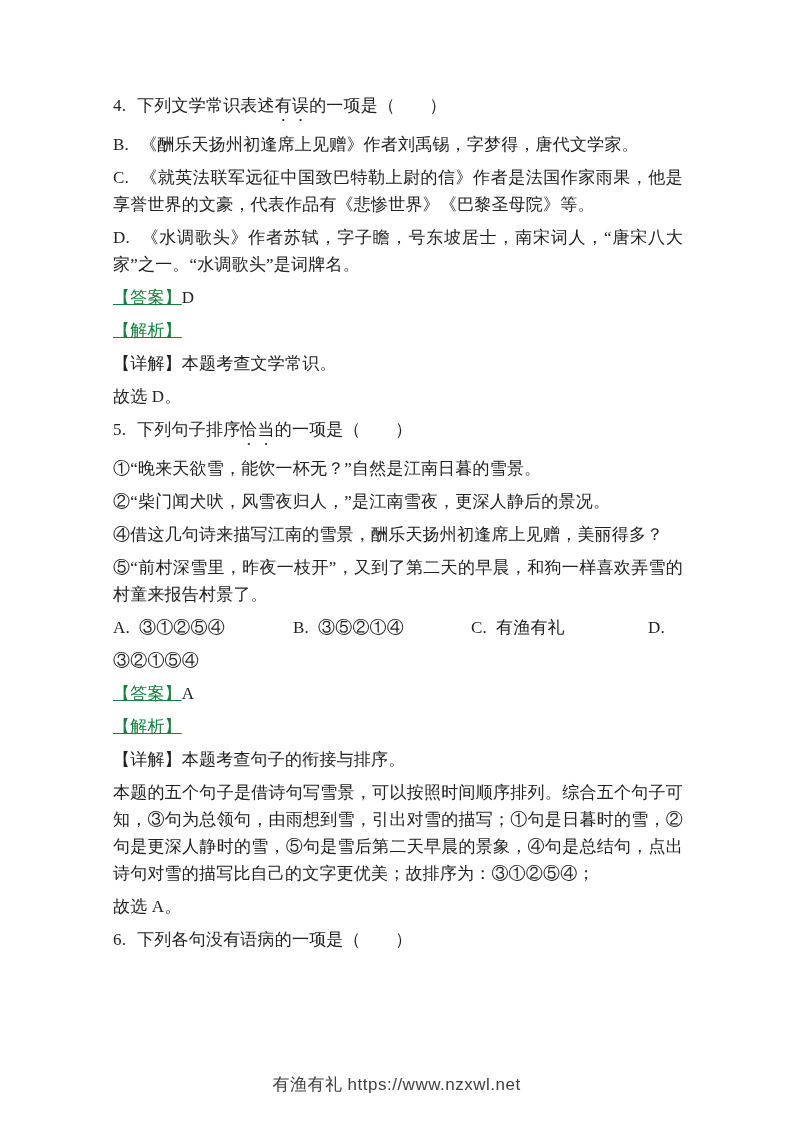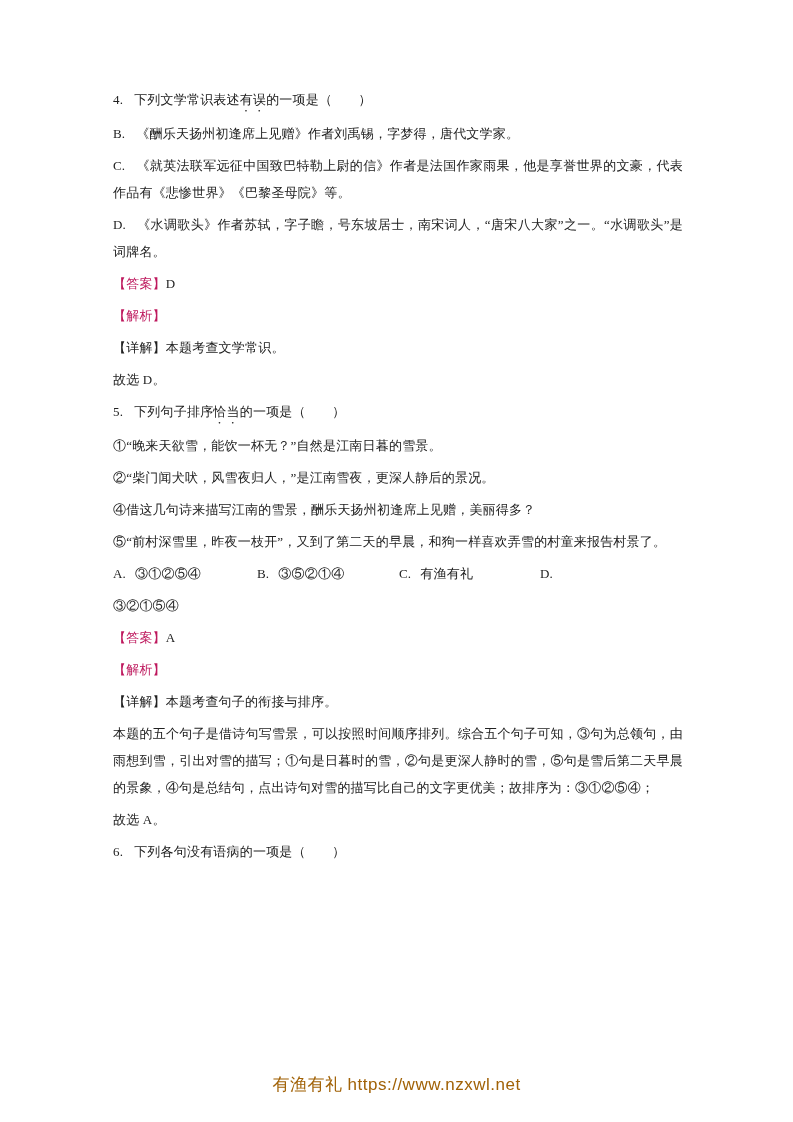--- a/index.html
+++ b/index.html
@@ -15,52 +15,53 @@
     font-family: "Liberation Serif", "DejaVu Serif", serif;
     color: #212121;
   }
   .page {
     position: absolute;
     top: 86px;
     left: 113px;
     width: 570px;
   }
   p {
-    margin: 0 0 5px 0;
-    font-size: 13px;
+    margin: 6px 0 5px 0;
+    font-size: 17px;
     line-height: 27px;
     text-align: justify;
     letter-spacing: 0.2px;
   }
   .qnum { margin-right: 11px; }
   .olabel { margin-right: 11px; }
   .tag {
-    color: #be185d;
+    color: #15803d;
+    text-decoration: underline;
   }
   .emph {
     -webkit-text-emphasis: filled dot;
     -webkit-text-emphasis-position: under right;
     text-emphasis: filled dot;
     text-emphasis-position: under right;
   }
-  .choice-row { display: flex; }
+  .choice-row { display: flex; gap: 36px; }
   .choice-cell { display: inline-block; }
   .choice-cell.c1 { width: 144px; }
   .choice-cell.c2 { width: 142px; }
   .choice-cell.c3 { width: 141px; }
   .choice-cell .olabel { margin-right: 9px; }
   .footer {
     position: absolute;
     left: 0;
     bottom: 26px;
     width: 100%;
     text-align: center;
     font-family: "Liberation Sans", "DejaVu Sans", sans-serif;
     font-size: 17px;
-    color: #a16207;
+    color: #404040;
     letter-spacing: 0.5px;
   }
 </style>
 </head>
 <body>
 
 <div class="page">
 
   <section>
     <p><span class="qnum">4.</span><span>下列文学常识表述</span><span class="emph">有误</span><span>的一项是（　　）</span></p>

